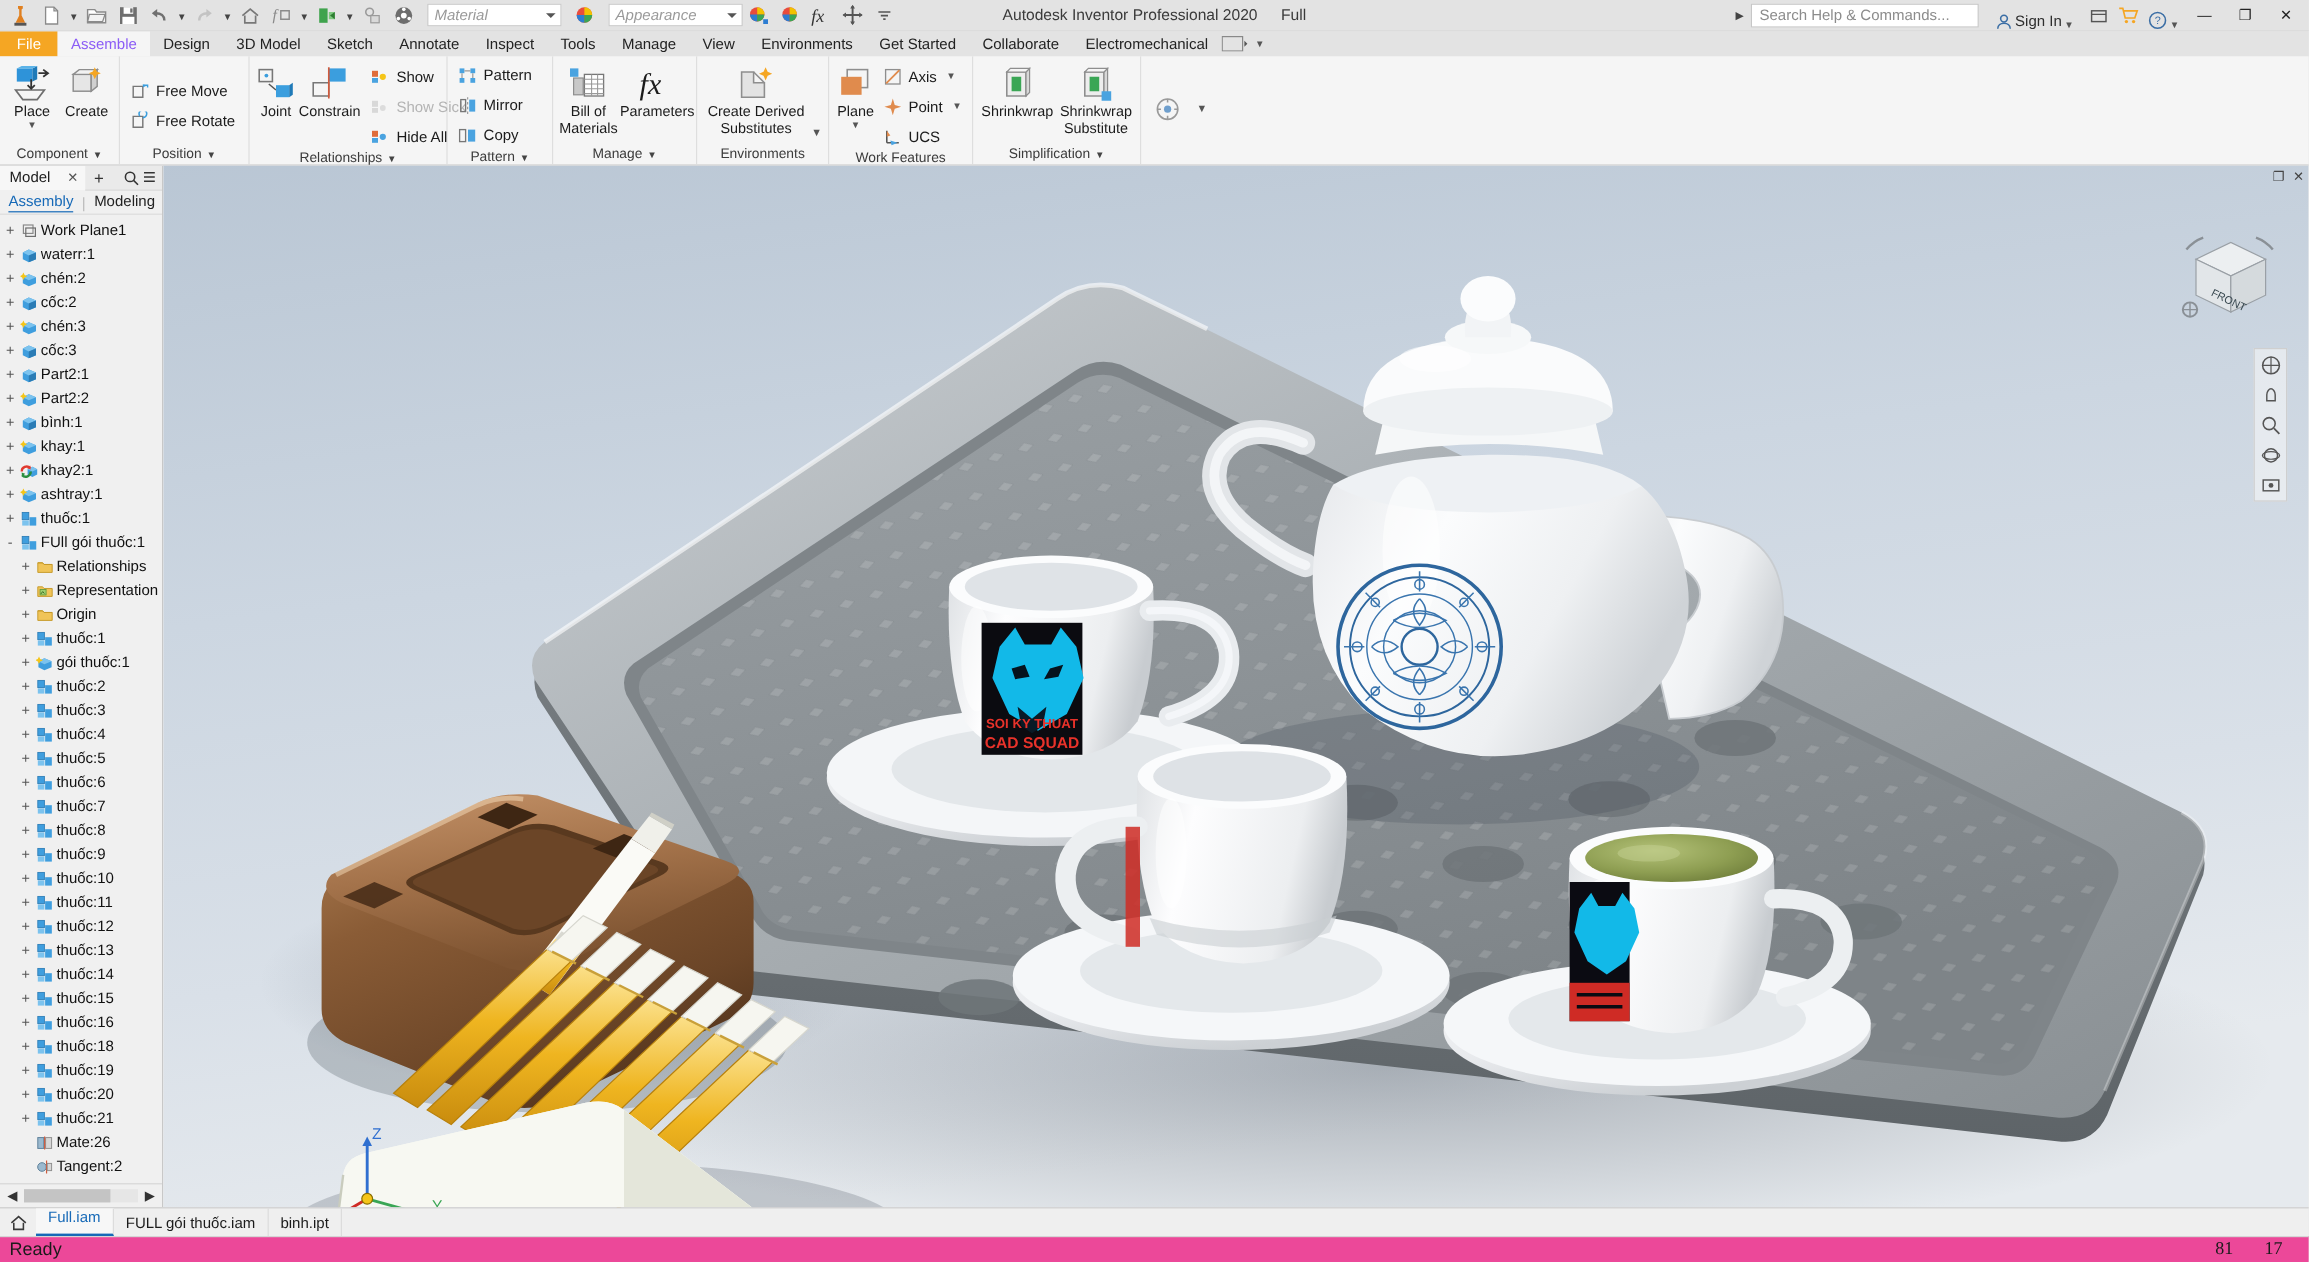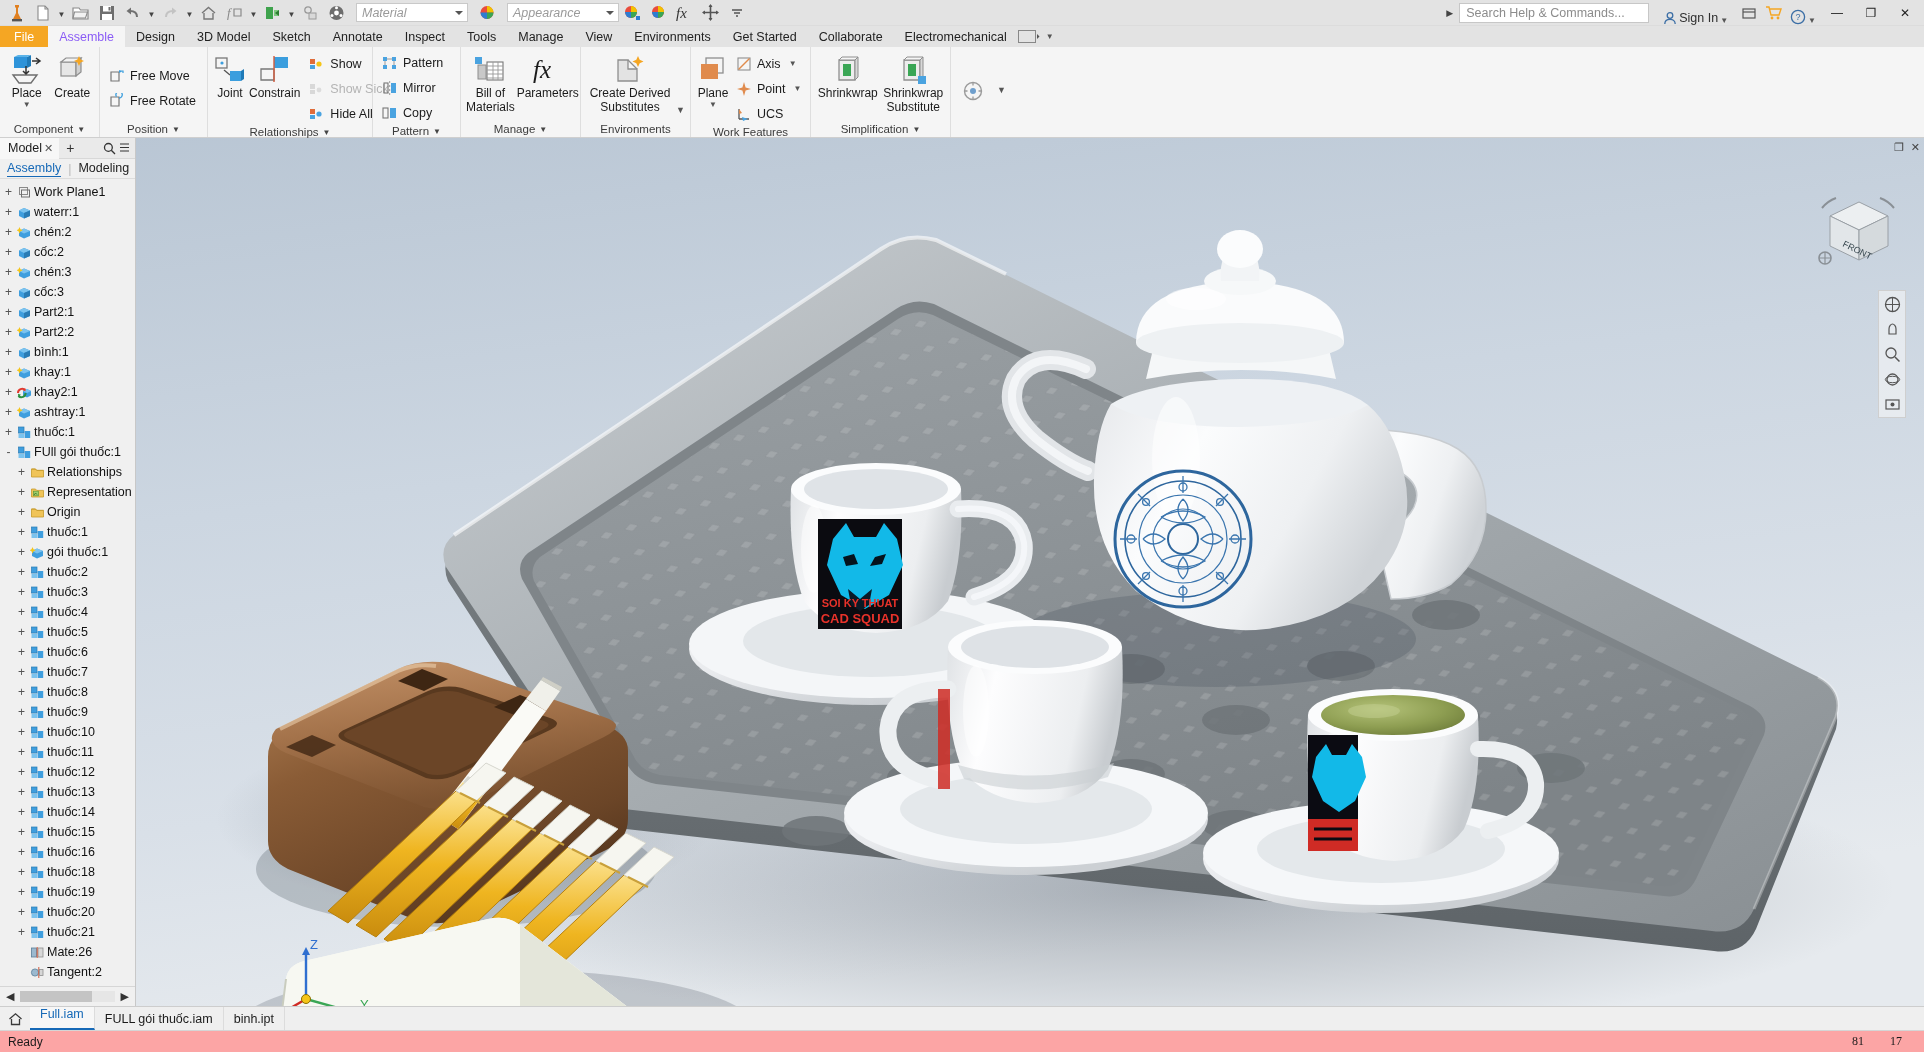--- a/index.html
+++ b/index.html
@@ -79,21 +79,21 @@
   .smallbtn.disabled { color:#b4b4b4; cursor:default; }
   .smallbtn .ic { width:17px;height:17px;display:flex;align-items:center;justify-content:center;flex:0 0 17px; }
   .smallbtn .tick { font-size:8px; color:#555; margin-left:3px; }
 
   
   .main { flex:1; display:flex; min-height:0; background:#f0f0f0; }
 
   
   .browser { width:136px; background:#f0f0f0; display:flex; flex-direction:column; border-right:1px solid #c8c8c8; flex:0 0 136px; }
   .browser-header { height:21px; display:flex; align-items:center; background:#eaeaea; font-size:12.5px; border-bottom:1px solid #d8d8d8; }
-  .bh-tab { padding:0 6px 0 8px; display:flex; align-items:center; gap:2px; background:#f7f7f7; height:21px; }
+  .bh-tab { padding:0 6px 0 8px; display:flex; align-items:center; gap:14px; background:#f7f7f7; height:21px; }
   .bh-x { font-size:11px; color:#555; cursor:pointer; }
   .bh-plus { padding:0 7px; color:#333; cursor:pointer; font-size:14px; }
   .bh-search { margin-left:auto; display:flex; align-items:center; gap:3px; padding-right:5px; }
   .browser-subtabs { height:20px; display:flex; align-items:center; gap:7px; padding-left:7px; font-size:12.5px; border-bottom:1px solid #dcdcdc; background:#f0f0f0; }
   .st { color:#222; cursor:pointer; padding-bottom:1px; }
   .st.active { color:#1669b7; border-bottom:1px solid #1669b7; }
   .st-sep { color:#bbb; }
   .tree { flex:1; overflow:hidden; padding-top:3px; position:relative; }
   .tnode { height:20px; display:flex; align-items:center; font-size:12.5px; color:#111; white-space:nowrap; cursor:default; }
   .texp { width:13px; text-align:center; font-size:12px; color:#555; cursor:pointer; flex:0 0 13px; }
@@ -125,22 +125,22 @@
     height:24px; background:#efefef; display:flex; align-items:stretch; border-top:1px solid #cdcdcd; flex:0 0 24px;
   }
   .home-tab { width:30px; display:flex; align-items:center; justify-content:center; cursor:pointer; }
   .dtab {
     display:flex; align-items:center; gap:7px; padding:0 10px; font-size:12.5px; color:#1b1b1b;
     border-right:1px solid #dcdcdc; cursor:pointer;
   }
   .dtab.active { color:#1669b7; border-bottom:2px solid #1669b7; background:#f7f7f7;flex-direction:column; }
   .dtab .x { font-size:11px; color:#555; }
   .statusbar {
-    height:22px; background:#fca5a5; border-top:1px solid #d5d5d5; display:flex; align-items:center;
-    font-size:12px; color:#1b1b1b; padding:0 8px; flex:0 0 22px;
+    height:22px; background:#ec4899; border-top:1px solid #d5d5d5; display:flex; align-items:center;
+    font-size:15px; color:#1b1b1b; padding:0 8px; flex:0 0 22px;
   }
   .status-right { margin-left:auto; display:flex; gap:26px; padding-right:14px;font-family:Liberation Serif, serif; }
 </style>
 </head>
 <body>
 
 <div class="app">
 
   <div class="titlebar">
     <div class="qat">
@@ -265,20 +265,24 @@
             <path d="M8.5 0l2 3h-4zM8.5 17l2-3h-4zM0 8.5l3-2v4zM17 8.5l-3-2v4z" fill="#555"></path>
           </svg>
       </div>
       <div class="qbtn">
         <svg width="16" height="16" viewBox="0 0 16 16">
             <path d="M3 5h10M5 8h6M7 11h2" stroke="#555" stroke-width="1.4"></path>
           </svg>
       </div>
     </div>
 
+    <div class="app-title">
+      <span>Autodesk Inventor Professional 2020</span>
+      <span style="padding-left:16px">Full</span>
+    </div>
 
     <div class="title-right">
       <span style="font-size:9px;color:#444;padding-right:6px">▶</span>
       <div class="search-box">
         <span>Search Help &amp; Commands...</span>
       </div>
       <div class="tb-item">
         <svg width="14" height="14" viewBox="0 0 14 14">
             <circle cx="7" cy="4.5" r="2.8" fill="none" stroke="#3b6ea5" stroke-width="1.3"></circle>
             <path d="M1.8 13c0-3 2.4-4.6 5.2-4.6S12.2 10 12.2 13" fill="none" stroke="#3b6ea5" stroke-width="1.3"></path>

